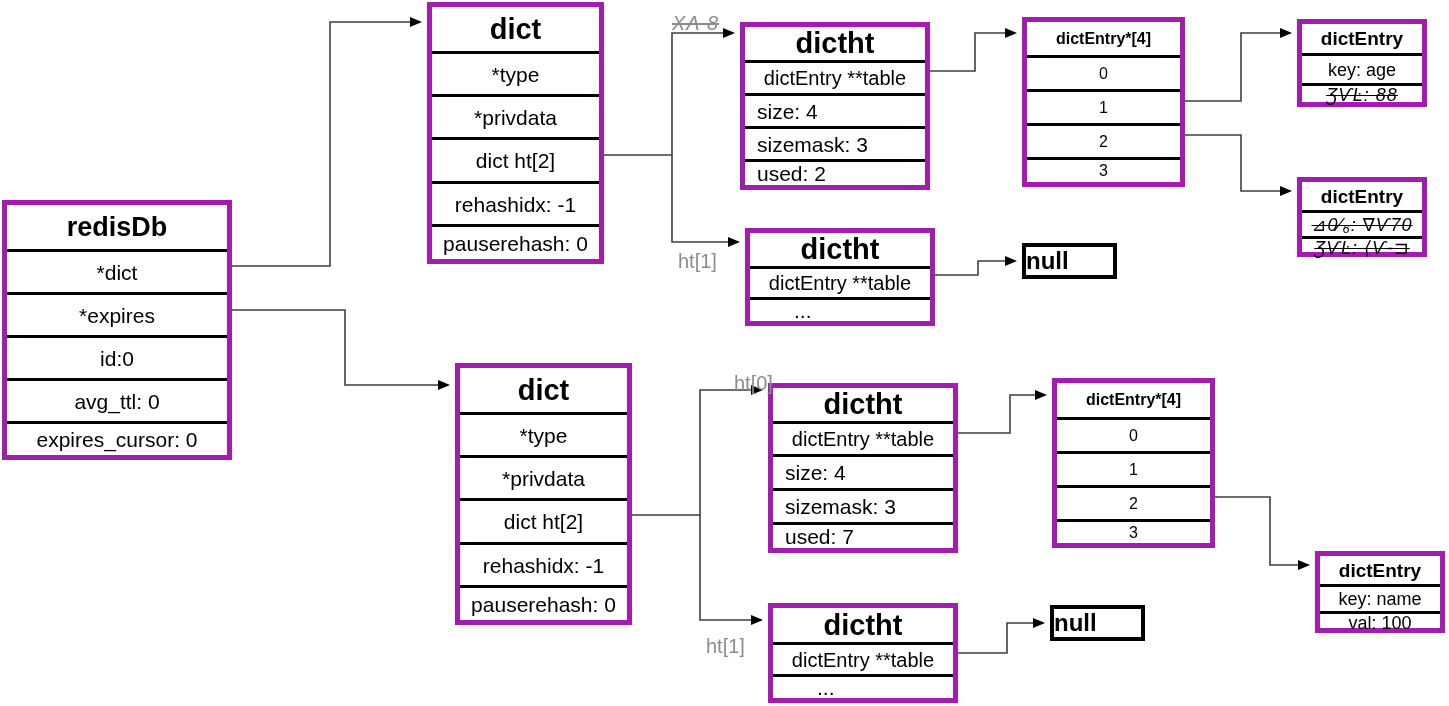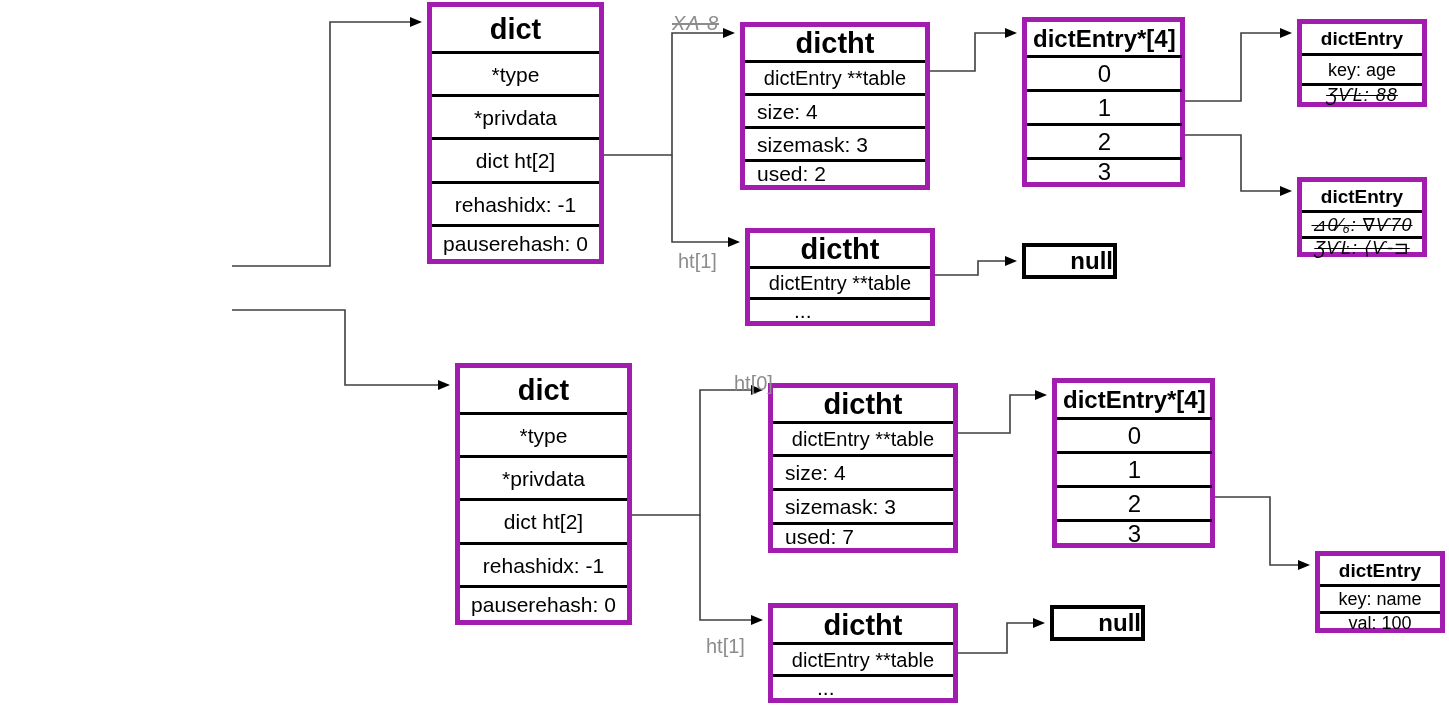--- a/index.html
+++ b/index.html
@@ -14,33 +14,33 @@
     display:grid;
   }
   .cell{
     border-top:3px solid #000;display:flex;align-items:center;justify-content:center;
     font-size:21px;line-height:1;box-sizing:border-box;padding:0 6px;white-space:nowrap;
   }
   .cell:first-child{border-top:none;}
   .title{font-weight:bold;}
   .t28{font-size:29px;}
   .t26{font-size:27px;}
-  .t22{font-size:24px;}
+  .t22{font-size:16px;}
   .t19{font-size:19px;border-radius:10px;}
   .r20{font-size:20px;}
   .r19{font-size:18px;text-align:right;}
   .left{justify-content:flex-start;padding-left:12px;text-align:right;}
   .dots{justify-content:flex-start;padding-left:44px;}
   .glitch{font-style:italic;text-decoration:line-through;letter-spacing:1px;}
   .freelabel{
     position:absolute;color:#8c8c8c;font-size:20px;line-height:1;white-space:nowrap;text-align:center;
   }
   .nullbox{
     position:absolute;background:#fff;border:4px solid #000;box-sizing:border-box;
-    display:flex;align-items:center;justify-content:flex-end;
+    display:flex;align-items:center;justify-content:flex-start;
     font-weight:bold;font-size:24px;
   }
 </style>
 </head>
 <body>
 
 <div id="stage">
 
   <svg id="wires" viewBox="0 0 1449 706">
     <defs>
@@ -58,20 +58,28 @@
       <polyline points="1185,101 1241,101 1241,33 1290,33" marker-end="url(#arr)"></polyline>
       <polyline points="1185,135 1241,135 1241,191 1290,191" marker-end="url(#arr)"></polyline>
       <polyline points="632,515 700,515 700,390 761,390" marker-end="url(#arr)"></polyline>
       <polyline points="700,515 700,620 761,620" marker-end="url(#arr)"></polyline>
       <polyline points="958,433 1010,433 1010,395 1045,395" marker-end="url(#arr)"></polyline>
       <polyline points="958,653 1007,653 1007,623 1043,623" marker-end="url(#arr)"></polyline>
       <polyline points="1215,497 1270,497 1270,565 1308,565" marker-end="url(#arr)"></polyline>
     </g>
   </svg>
 
+  <div class="box" style="left:2px;top:200px;width:230px;height:260px;grid-template-rows:44px 43px 43px 43px 43px 1fr;">
+    <div class="cell title t26">redisDb</div>
+    <div class="cell">*dict</div>
+    <div class="cell">*expires</div>
+    <div class="cell">id:0</div>
+    <div class="cell">avg_ttl: 0</div>
+    <div class="cell">expires_cursor: 0</div>
+  </div>
 
   <div class="box" style="left:427px;top:2px;width:177px;height:262px;grid-template-rows:44px 43px 43px 44px 43px 1fr;">
     <div class="cell title t28">dict</div>
     <div class="cell">*type</div>
     <div class="cell">*privdata</div>
     <div class="cell">dict ht[2]</div>
     <div class="cell">rehashidx: -1</div>
     <div class="cell">pauserehash: 0</div>
   </div>
 

